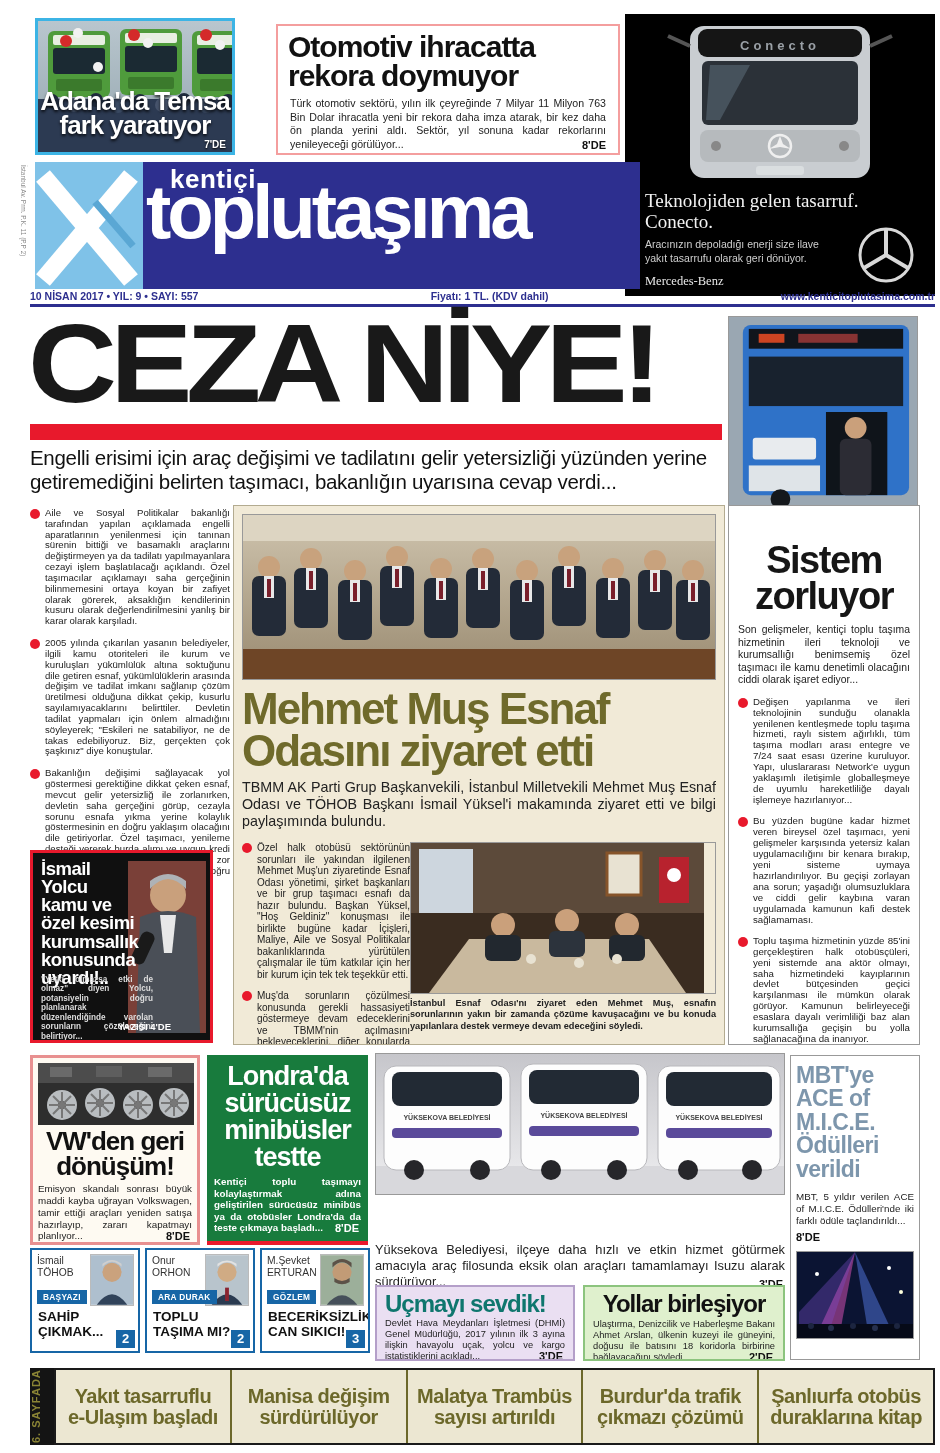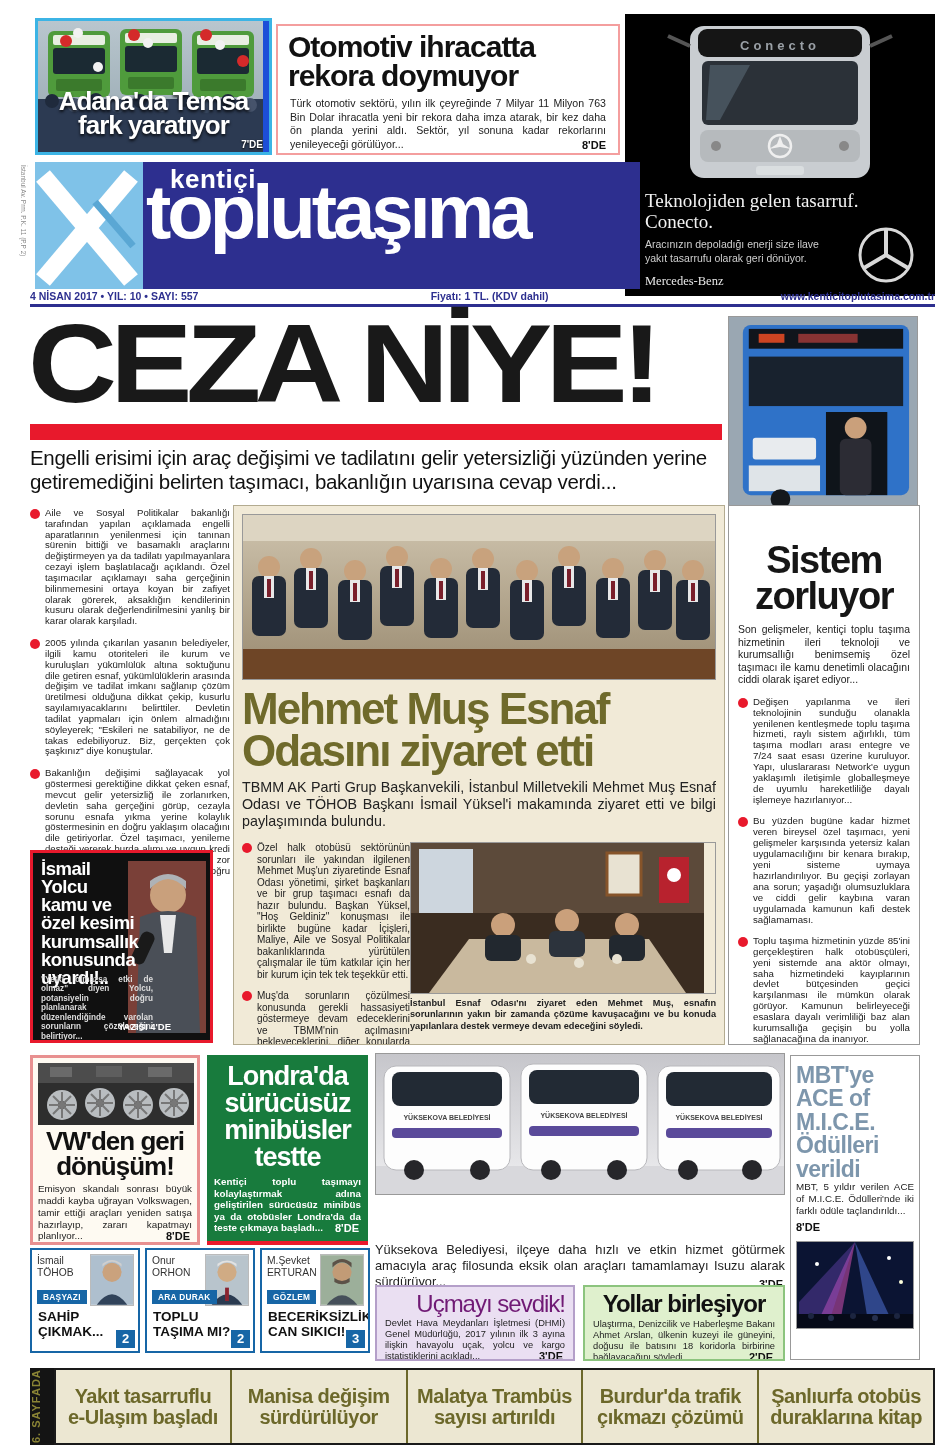--- a/index.html
+++ b/index.html
@@ -2,21 +2,21 @@
 <html><head>
 <meta charset="utf-8">
 <style>
 *{margin:0;padding:0;box-sizing:border-box}
 body{background:#e9e9e9;font-family:"Liberation Sans",sans-serif}
 #page{position:relative;width:940px;height:1453px;background:#fff;margin:0 auto;overflow:hidden}
 .abs{position:absolute}
 .pre{white-space:pre-line}
 svg{display:block}
 
-#adana-box{left:35px;top:18px;width:237px;height:137px;border:3px solid #3cb4e5;background:#1d4ed8;overflow:hidden}
+#adana-box{left:35px;top:18px;width:200px;height:137px;border:3px solid #3cb4e5;background:#4c1d95;overflow:hidden}
 #adana-title{left:0;right:0;bottom:14px;color:#fff;font-weight:bold;font-size:26px;line-height:.95;text-align:center;letter-spacing:-1px;text-shadow:0 2px 3px rgba(0,0,0,.8)}
 #adana-page{right:6px;bottom:2px;color:#fff;font-weight:bold;font-size:10px;text-shadow:0 1px 2px #000}
 #oto-box{left:276px;top:24px;width:344px;height:131px;border:2px solid #f49e9e;background:#fff;padding:7px 10px 4px}
 #oto-headline{font-size:30px;font-weight:bold;line-height:.95;text-align:left;letter-spacing:-1px;color:#111}
 #oto-bodywrap{position:relative;margin-top:7px;padding:0 2px}
 #oto-body{font-size:10.6px;line-height:1.28;text-align:justify;display:block;color:#222}
 .pageref{font-weight:bold;font-size:11px;color:#111}
 .pageref.br{position:absolute;right:2px;bottom:0;background:inherit}
 #ad-box{left:625px;top:14px;width:310px;height:282px;background:#000;overflow:hidden}
 #ad-bus-sign{left:0;top:24px;width:100%;text-align:center;color:#9aa0a6;font-size:13px;letter-spacing:4px;font-weight:bold}
@@ -72,33 +72,33 @@
 #londra-headline{color:#fff;font-weight:bold;font-size:27px;line-height:1.0;text-align:center;letter-spacing:-1px}
 #londra-bodywrap{position:relative;margin-top:5px}
 #londra-body{color:#fff;font-weight:bold;font-size:9.8px;line-height:1.18;text-align:justify;display:block}
 #londra-bodywrap .pageref{color:#fff}
 #isuzu-photo-wrap{left:375px;top:1053px;border:1px solid #999}
 #isuzu-headline{left:375px;top:1198px;width:410px;font-size:35px;font-weight:bold;letter-spacing:-1px;color:#161616;white-space:nowrap}
 #isuzu-bodywrap{left:375px;top:1242px;width:410px;position:absolute}
 #isuzu-body{font-size:12.8px;line-height:1.25;text-align:justify;color:#222;display:block}
 #mbt-box{left:790px;top:1055px;width:130px;height:305px;border:1px solid #999;background:#fff;padding:5px;overflow:hidden}
 #mbt-headline{margin-top:3px;color:#7d96ac;font-weight:bold;font-size:23px;line-height:1.02;text-align:left;letter-spacing:-.5px}
-#mbt-bodywrap{position:relative;margin-top:0}
+#mbt-bodywrap{position:relative;margin-top:10px}
 #mbt-body{font-size:9.8px;line-height:1.2;text-align:justify;color:#222;display:block}
 #mbt-photo-wrap{margin-top:6px;border:1px solid #999}
 
 .col-box{position:absolute;top:1248px;width:110px;height:105px;background:#fff;border:2px solid #1766a6;padding:5px;overflow:hidden}
 .col-name{font-size:10.3px;line-height:1.12;color:#333}
 .col-photo{position:absolute;right:4px;top:4px;border:1px solid #bbb}
 .col-badge{position:absolute;left:5px;top:40px;background:#1766a6;color:#fff;font-weight:bold;font-size:8.3px;padding:2px 6px;letter-spacing:.3px}
 .col-title{position:absolute;left:6px;top:59px;font-weight:bold;font-size:13.5px;line-height:1.12;color:#111}
 .col-page{position:absolute;right:3px;bottom:3px;width:19px;height:18px;background:#1766a6;color:#fff;font-weight:bold;font-size:13px;text-align:center;line-height:18px}
 
 #ucmayi-box{left:375px;top:1285px;width:200px;height:76px;background:#eadff2;border:2px solid #b49fc9;padding:3px 8px;overflow:hidden}
-#ucmayi-headline{text-align:right;font-weight:normal;font-size:24px;letter-spacing:-1px;color:#701a75}
+#ucmayi-headline{text-align:left;font-weight:bold;font-size:24px;letter-spacing:-1px;color:#0f766e}
 #ucmayi-bodywrap{position:relative;margin-top:0}
 #ucmayi-body{font-size:9.3px;line-height:1.18;text-align:justify;color:#222;display:block}
 #yollar-box{left:583px;top:1285px;width:202px;height:76px;background:#dff0cd;border:2px solid #8cc47e;padding:3px 8px;overflow:hidden}
 #yollar-headline{text-align:center;font-weight:bold;font-size:24px;letter-spacing:-1px;color:#111}
 #yollar-bodywrap{position:relative;margin-top:1px}
 #yollar-body{font-size:9.3px;line-height:1.18;text-align:justify;color:#222;display:block}
 
 #footer{left:30px;top:1368px;width:905px;height:77px;display:flex}
 #footer-tab{width:24px;background:#141414;color:#8a8435;font-weight:bold;font-size:11px;writing-mode:vertical-rl;transform:rotate(180deg);text-align:center;letter-spacing:1px}
 #footer-bar{flex:1;display:flex;background:#ece7d2;border:2px solid #1a1a1a}
@@ -193,21 +193,21 @@
   <svg class="abs" id="logo-light" width="108" height="127" viewBox="0 0 108 127">
     <rect width="108" height="127" fill="#7fc2e8"></rect>
     <path d="M8 14 L96 118" stroke="#fff" stroke-width="18"></path>
     <path d="M96 14 L8 118" stroke="#fff" stroke-width="18"></path>
     <path d="M60 40 L98 84" stroke="#5aa7d4" stroke-width="7"></path>
   </svg>
   <div class="abs" id="logo-dark"></div>
   <div class="abs" id="logo-top">kentiçi</div>
   <div class="abs" id="logo-main">toplutaşıma</div>
   <div class="abs" id="dateline">
-    <span>4 NİSAN 2017 • YIL: 10 • SAYI: 557</span>
+    <span>10 NİSAN 2017 • YIL: 9 • SAYI: 557</span>
     <span>Fiyatı: 1 TL. (KDV dahil)</span>
     <span>www.kenticitoplutasima.com.tr</span>
   </div>
   <div class="abs" id="blue-rule"></div>
 
   <div class="abs" id="ceza">CEZA NİYE!</div>
   <div class="abs" id="red-bar"></div>
   <div class="abs" id="deck">Engelli erisimi için araç değişimi ve tadilatını gelir yetersizliği yüzünden yerine getiremediğini belirten taşımacı, bakanlığın uyarısına cevap verdi...</div>
   <svg class="abs" id="ceza-photo" width="190" height="194" viewBox="0 0 190 194">
     <rect width="190" height="194" fill="#9aa7b2"></rect>

